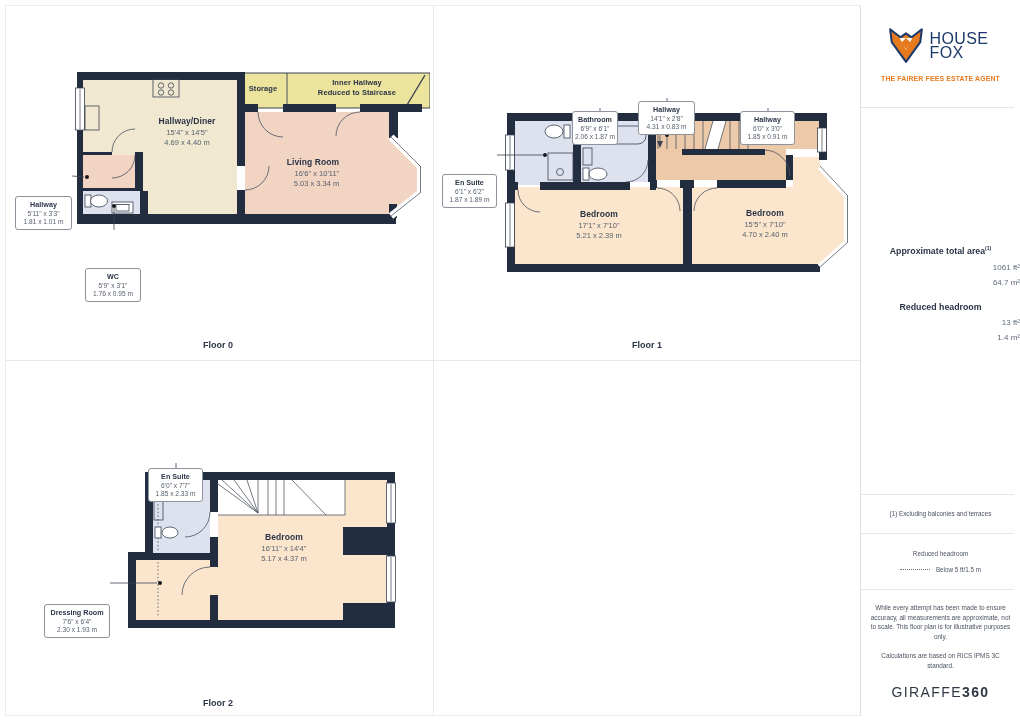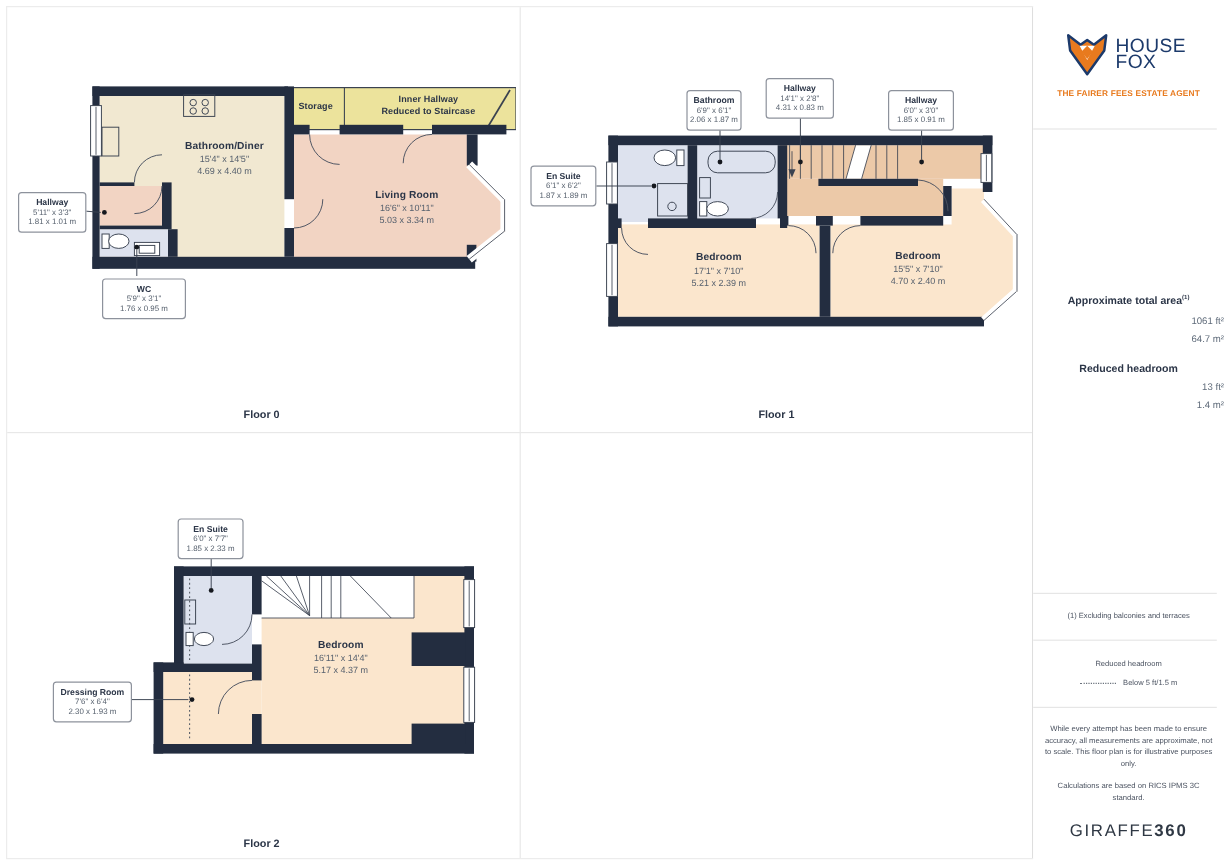--- a/index.html
+++ b/index.html
@@ -33,21 +33,21 @@
   .dot{fill:#15181e;}
   .dotted{stroke:#555c66;stroke-width:0.9;stroke-dasharray:1.5 2.2;fill:none;}
 
   
   .rlabel{position:absolute;transform:translateX(-50%);text-align:center;white-space:nowrap;color:var(--ink,#2b3547);}
   .rlabel .nm{font-weight:bold;font-size:8.5px;letter-spacing:.1px;}
   .rlabel .dm{font-size:7.5px;color:var(--dim_text,#57616e);margin-top:1.5px;}
   .rlabel.sm .nm{font-size:7.5px;}
   .rlabel.sm{line-height:9.5px;}
   .callout{position:absolute;background:#fff;border:1px solid #8d929c;border-radius:3px;
-           padding:3px 2px 4px;text-align:center;white-space:nowrap;box-sizing:border-box;}
+           padding:3px 2px 4px;text-align:center;white-space:nowrap;box-sizing:border-box;margin-top:36px;}
   .callout .nm{font-weight:bold;font-size:7.2px;}
   .callout .dm{font-size:6.6px;color:var(--dim_text,#57616e);margin-top:1px;}
   .fcap{position:absolute;transform:translateX(-50%);font-weight:bold;font-size:9px;color:var(--ink,#2b3547);}
 
   
   .sidebar{position:absolute;left:861px;top:0;width:159px;height:721px;background:#fff;}
   .sb-abs{position:absolute;left:0;width:100%;text-align:center;}
   .sb-div{position:absolute;left:0;width:153px;height:1px;background:#e6e6e6;}
   .sb-logo{position:absolute;top:26px;left:0;width:153px;display:flex;justify-content:center;align-items:center;gap:5px;}
   .sb-wordmark{color:var(--brand_navy,#1c3a6b);font-weight:normal;font-size:16px;line-height:14px;letter-spacing:.4px;}
@@ -132,43 +132,43 @@
       </g>
       <g>
         <line class="leader" x1="72" y1="176" x2="84" y2="177"></line>
         <circle class="dot" cx="87" cy="177" r="2"></circle>
         <line class="leader" x1="114" y1="230" x2="114" y2="208"></line>
         <circle class="dot" cx="114" cy="206" r="2"></circle>
       </g>
     </svg>
 
     <div class="rlabel" style="left:187px;top:116px;">
-      <div class="nm">Bathroom/Diner</div>
+      <div class="nm">Hallway/Diner</div>
       <div class="dm">15'4" x 14'5"</div>
       <div class="dm">4.69 x 4.40 m</div>
     </div>
-    <div class="rlabel" style="left:339px;top:157px;">
+    <div class="rlabel" style="left:313px;top:157px;text-align:right;">
       <div class="nm">Living Room</div>
       <div class="dm">16'6" x 10'11"</div>
       <div class="dm">5.03 x 3.34 m</div>
     </div>
     <div class="rlabel sm" style="left:263px;top:84px;">
       <div class="nm">Storage</div>
     </div>
     <div class="rlabel sm" style="left:357px;top:78px;">
       <div class="nm">Inner Hallway</div>
       <div class="nm">Reduced to Staircase</div>
     </div>
 
     <div class="callout" style="left:15px;top:160px;width:57px;">
       <div class="nm">Hallway</div>
       <div class="dm">5'11" x 3'3"</div>
       <div class="dm">1.81 x 1.01 m</div>
     </div>
-    <div class="callout" style="left:85px;top:232px;width:70px;">
+    <div class="callout" style="left:85px;top:232px;width:56px;">
       <div class="nm">WC</div>
       <div class="dm">5'9" x 3'1"</div>
       <div class="dm">1.76 x 0.95 m</div>
     </div>
     <div class="fcap" style="left:218px;top:340px;">Floor 0</div>
   </div>
 
   <div class="floor" style="left:430px;top:0;width:430px;height:360px;">
     <svg width="430" height="360" viewBox="0 0 430 360">
       <g>

